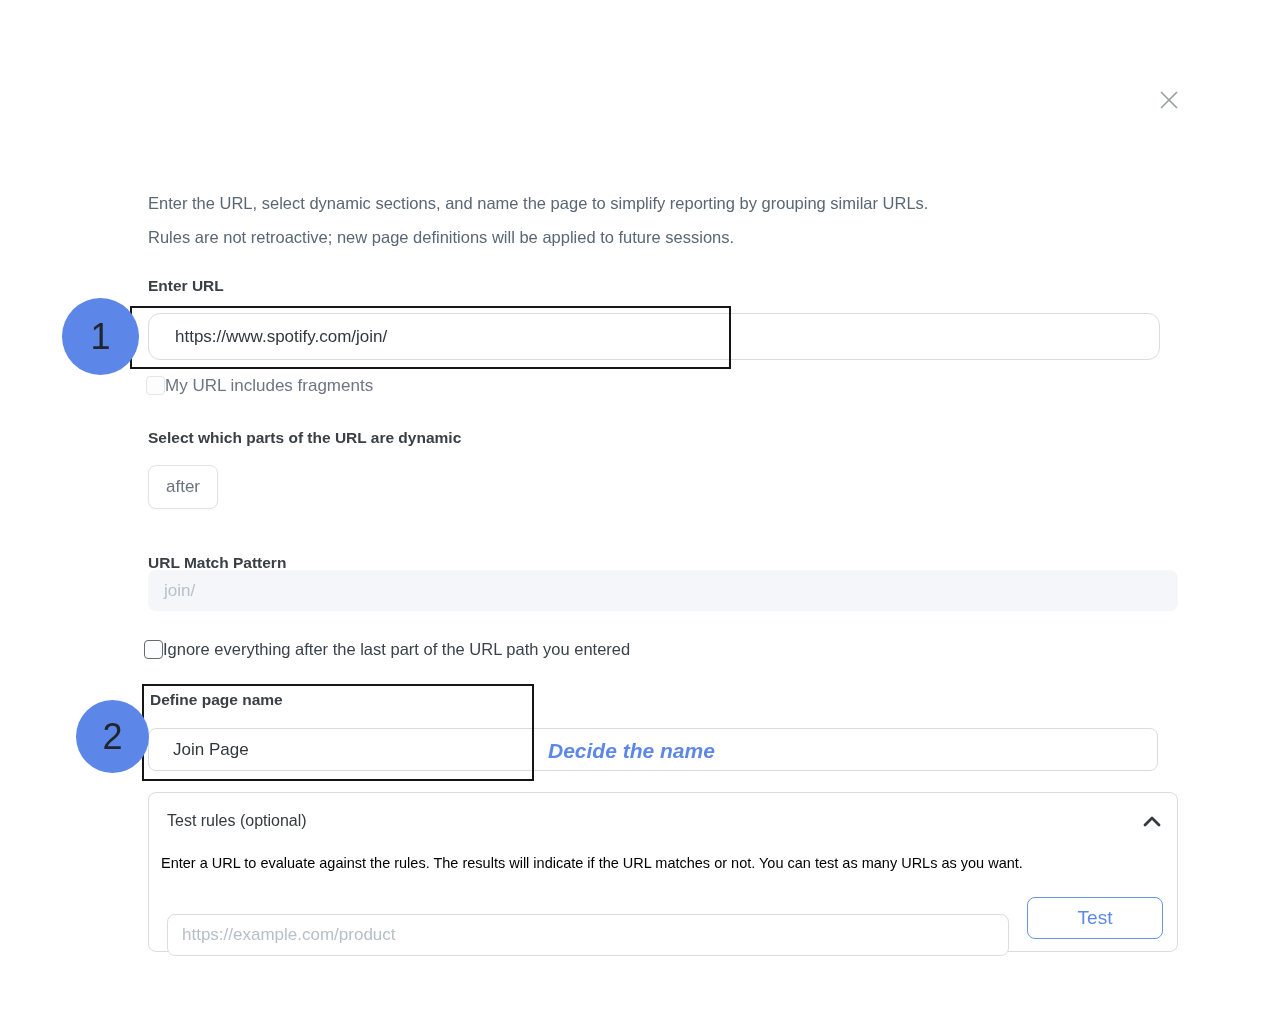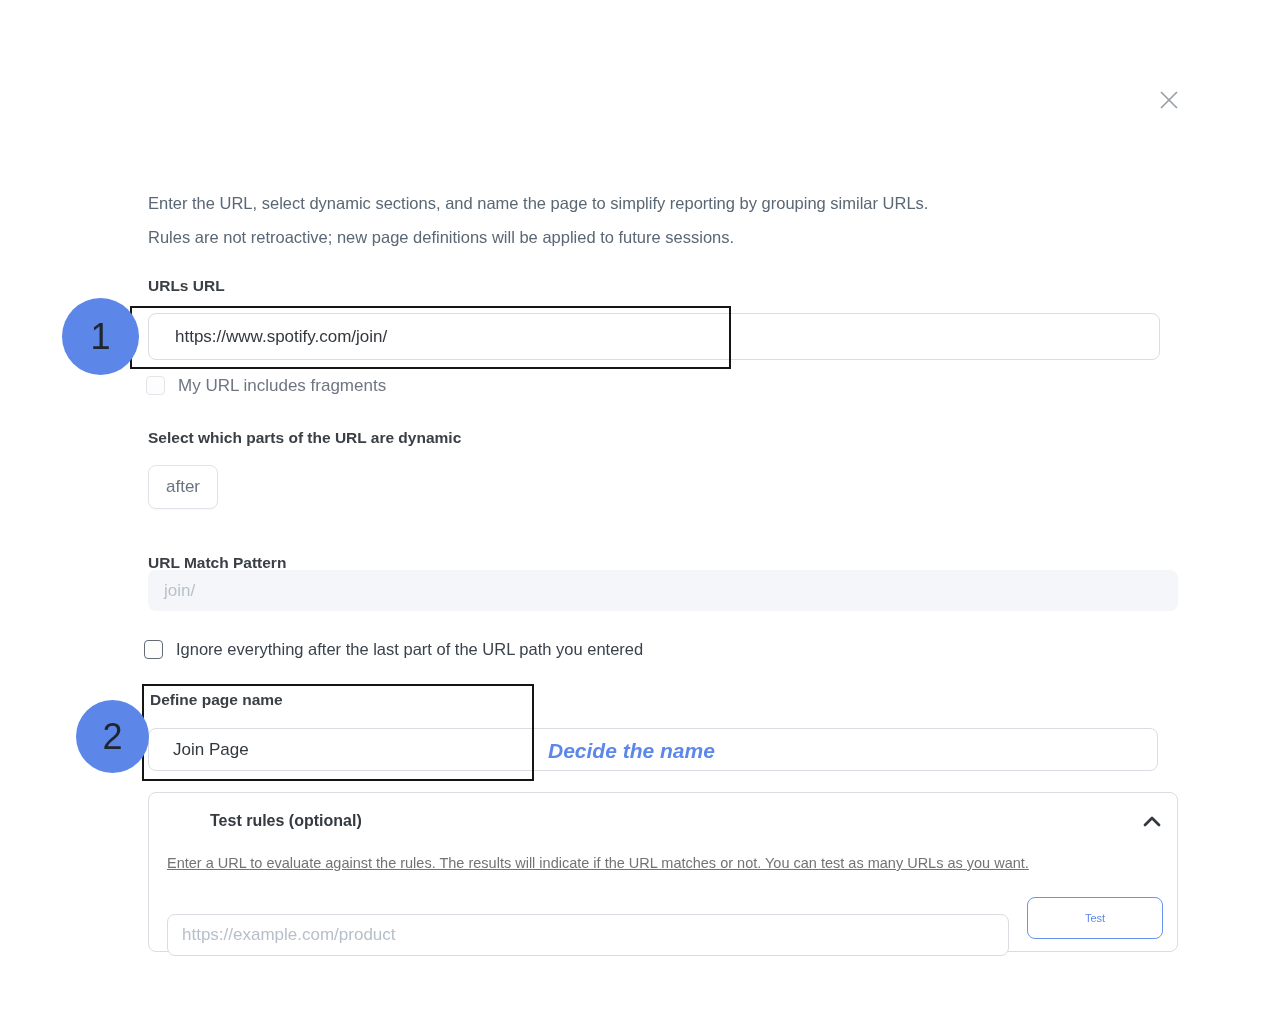--- a/index.html
+++ b/index.html
@@ -12,48 +12,48 @@
   .close-btn { position:absolute; left:1152px; top:84px; width:34px; height:34px; background:none; border:none; cursor:pointer; }
 
   .desc { position:absolute; left:148px; top:186px; width:920px; font-size:16.5px; line-height:34px; color:#5a6774; }
 
   .field-label { position:absolute; font-size:15.5px; font-weight:700; color:#3a4046; }
 
   .text-input { position:absolute; border:1px solid #d9dde2; border-radius:8px; background:#fff;
                 font-family:"Liberation Sans","DejaVu Sans",sans-serif; font-size:17px; color:#33383d; outline:none; }
   .text-input::placeholder { color:#b6bfca; }
 
-  .enter-url-input { left:148px; top:313px; width:1012px; height:47px; padding-left:26px; }
+  .enter-url-input { left:148px; top:313px; width:1012px; height:47px; padding-left:26px;border-radius:12px; }
   .page-name-input { left:148px; top:728px; width:1010px; height:43px; padding-left:24px; }
 
   .pattern-field { position:absolute; left:148px; top:570px; width:1030px; height:41px; background:#f4f6fa;
                    border-radius:8px; font-size:17px; color:#b9c1cb; line-height:41px; padding-left:16px; }
 
-  .check-row { position:absolute; display:flex; align-items:flex-start; gap:13px; }
+  .check-row { position:absolute; display:flex; align-items:flex-start; gap:0; }
   .checkbox { width:19px; height:19px; border-radius:4px; background:#fdfdfe; flex:0 0 auto; cursor:pointer; }
   .checkbox.light { border:1.5px solid #e2e5e9; }
   .checkbox.dark  { border:1.5px solid #646b73; }
   .check-label { font-size:17px; }
   .check-label.muted { color:#6e7683; }
   .check-label.dark  { color:#3a424b; font-size:16.5px; }
 
   .chip { position:absolute; left:148px; top:465px; min-width:58px; height:44px; padding:0 17px;
           border:1px solid #e0e3e7; border-radius:8px; background:#fff; color:#6a7380; font-size:17px;
           display:flex; align-items:center; justify-content:center; cursor:pointer;
           box-shadow:0 1px 2px rgba(0,0,0,.03); }
 
   .test-panel { position:absolute; left:148px; top:792px; width:1030px; height:160px;
                 border:1px solid #d9dde2; border-radius:8px; background:#fff; }
-  .test-title { position:absolute; left:18px; top:19px; font-size:16px; font-weight:700; color:#343a40;margin-left:43px; }
+  .test-title { position:absolute; left:18px; top:19px; font-size:16px; font-weight:400; color:#343a40; }
   .collapse-btn { position:absolute; left:990px; top:16px; width:26px; height:26px; background:none; border:none; cursor:pointer; }
-  .test-desc { position:absolute; left:18px; top:62px; width:990px; font-size:14.5px; color:#737373;text-decoration:underline; }
+  .test-desc { position:absolute; left:12px; top:62px; width:990px; font-size:14.5px; color:#000000; }
   .test-input { left:18px; top:121px; width:842px; height:42px; padding-left:14px; font-size:17px; }
   .test-panel .text-input { position:absolute; }
   .test-btn { position:absolute; left:878px; top:104px; width:136px; height:42px; background:#fff;
-              border:1.6px solid #6a93ee; border-radius:8px; color:#5d88ea; font-size:11px;
+              border:1.6px solid #6a93ee; border-radius:8px; color:#5d88ea; font-size:19px;
               font-family:"Liberation Sans","DejaVu Sans",sans-serif; cursor:pointer; }
 
   .ann-rect { position:absolute; border:2.5px solid #151515; background:transparent; z-index:5; pointer-events:none; }
   .rect1 { left:130px; top:306px; width:601px; height:63px; }
   .rect2 { left:142px; top:684px; width:392px; height:97px; }
 
   .ann-circle { position:absolute; border-radius:50%; background:#5c87e8; color:#20262e;
                 display:flex; align-items:center; justify-content:center; font-size:36px; z-index:6; }
   .c1 { left:62px; top:298px; width:77px; height:77px; }
   .c2 { left:76px; top:700px; width:73px; height:73px; }
@@ -75,21 +75,21 @@
       <line x1="7" y1="7" x2="23" y2="23" stroke="#9aa0a6" stroke-width="1.7"></line>
       <line x1="23" y1="7" x2="7" y2="23" stroke="#9aa0a6" stroke-width="1.7"></line>
     </svg>
   </button>
 
   <p class="desc">
     <span>Enter the URL, select dynamic sections, and name the page to simplify reporting by grouping similar URLs.</span><br>
     <span>Rules are not retroactive; new page definitions will be applied to future sessions.</span>
   </p>
 
-  <label class="field-label" style="left:148px; top:277px;">URLs URL</label>
+  <label class="field-label" style="left:148px; top:277px;">Enter URL</label>
   <input class="text-input enter-url-input" type="text" value="https://www.spotify.com/join/" style="">
 
   <div class="check-row" style="left:146px; top:376px;">
     <span class="checkbox light"></span>
     <span class="check-label muted">My URL includes fragments</span>
   </div>
 
   <label class="field-label" style="left:148px; top:429px;">Select which parts of the URL are dynamic</label>
   <div class="chip">after</div>
 

